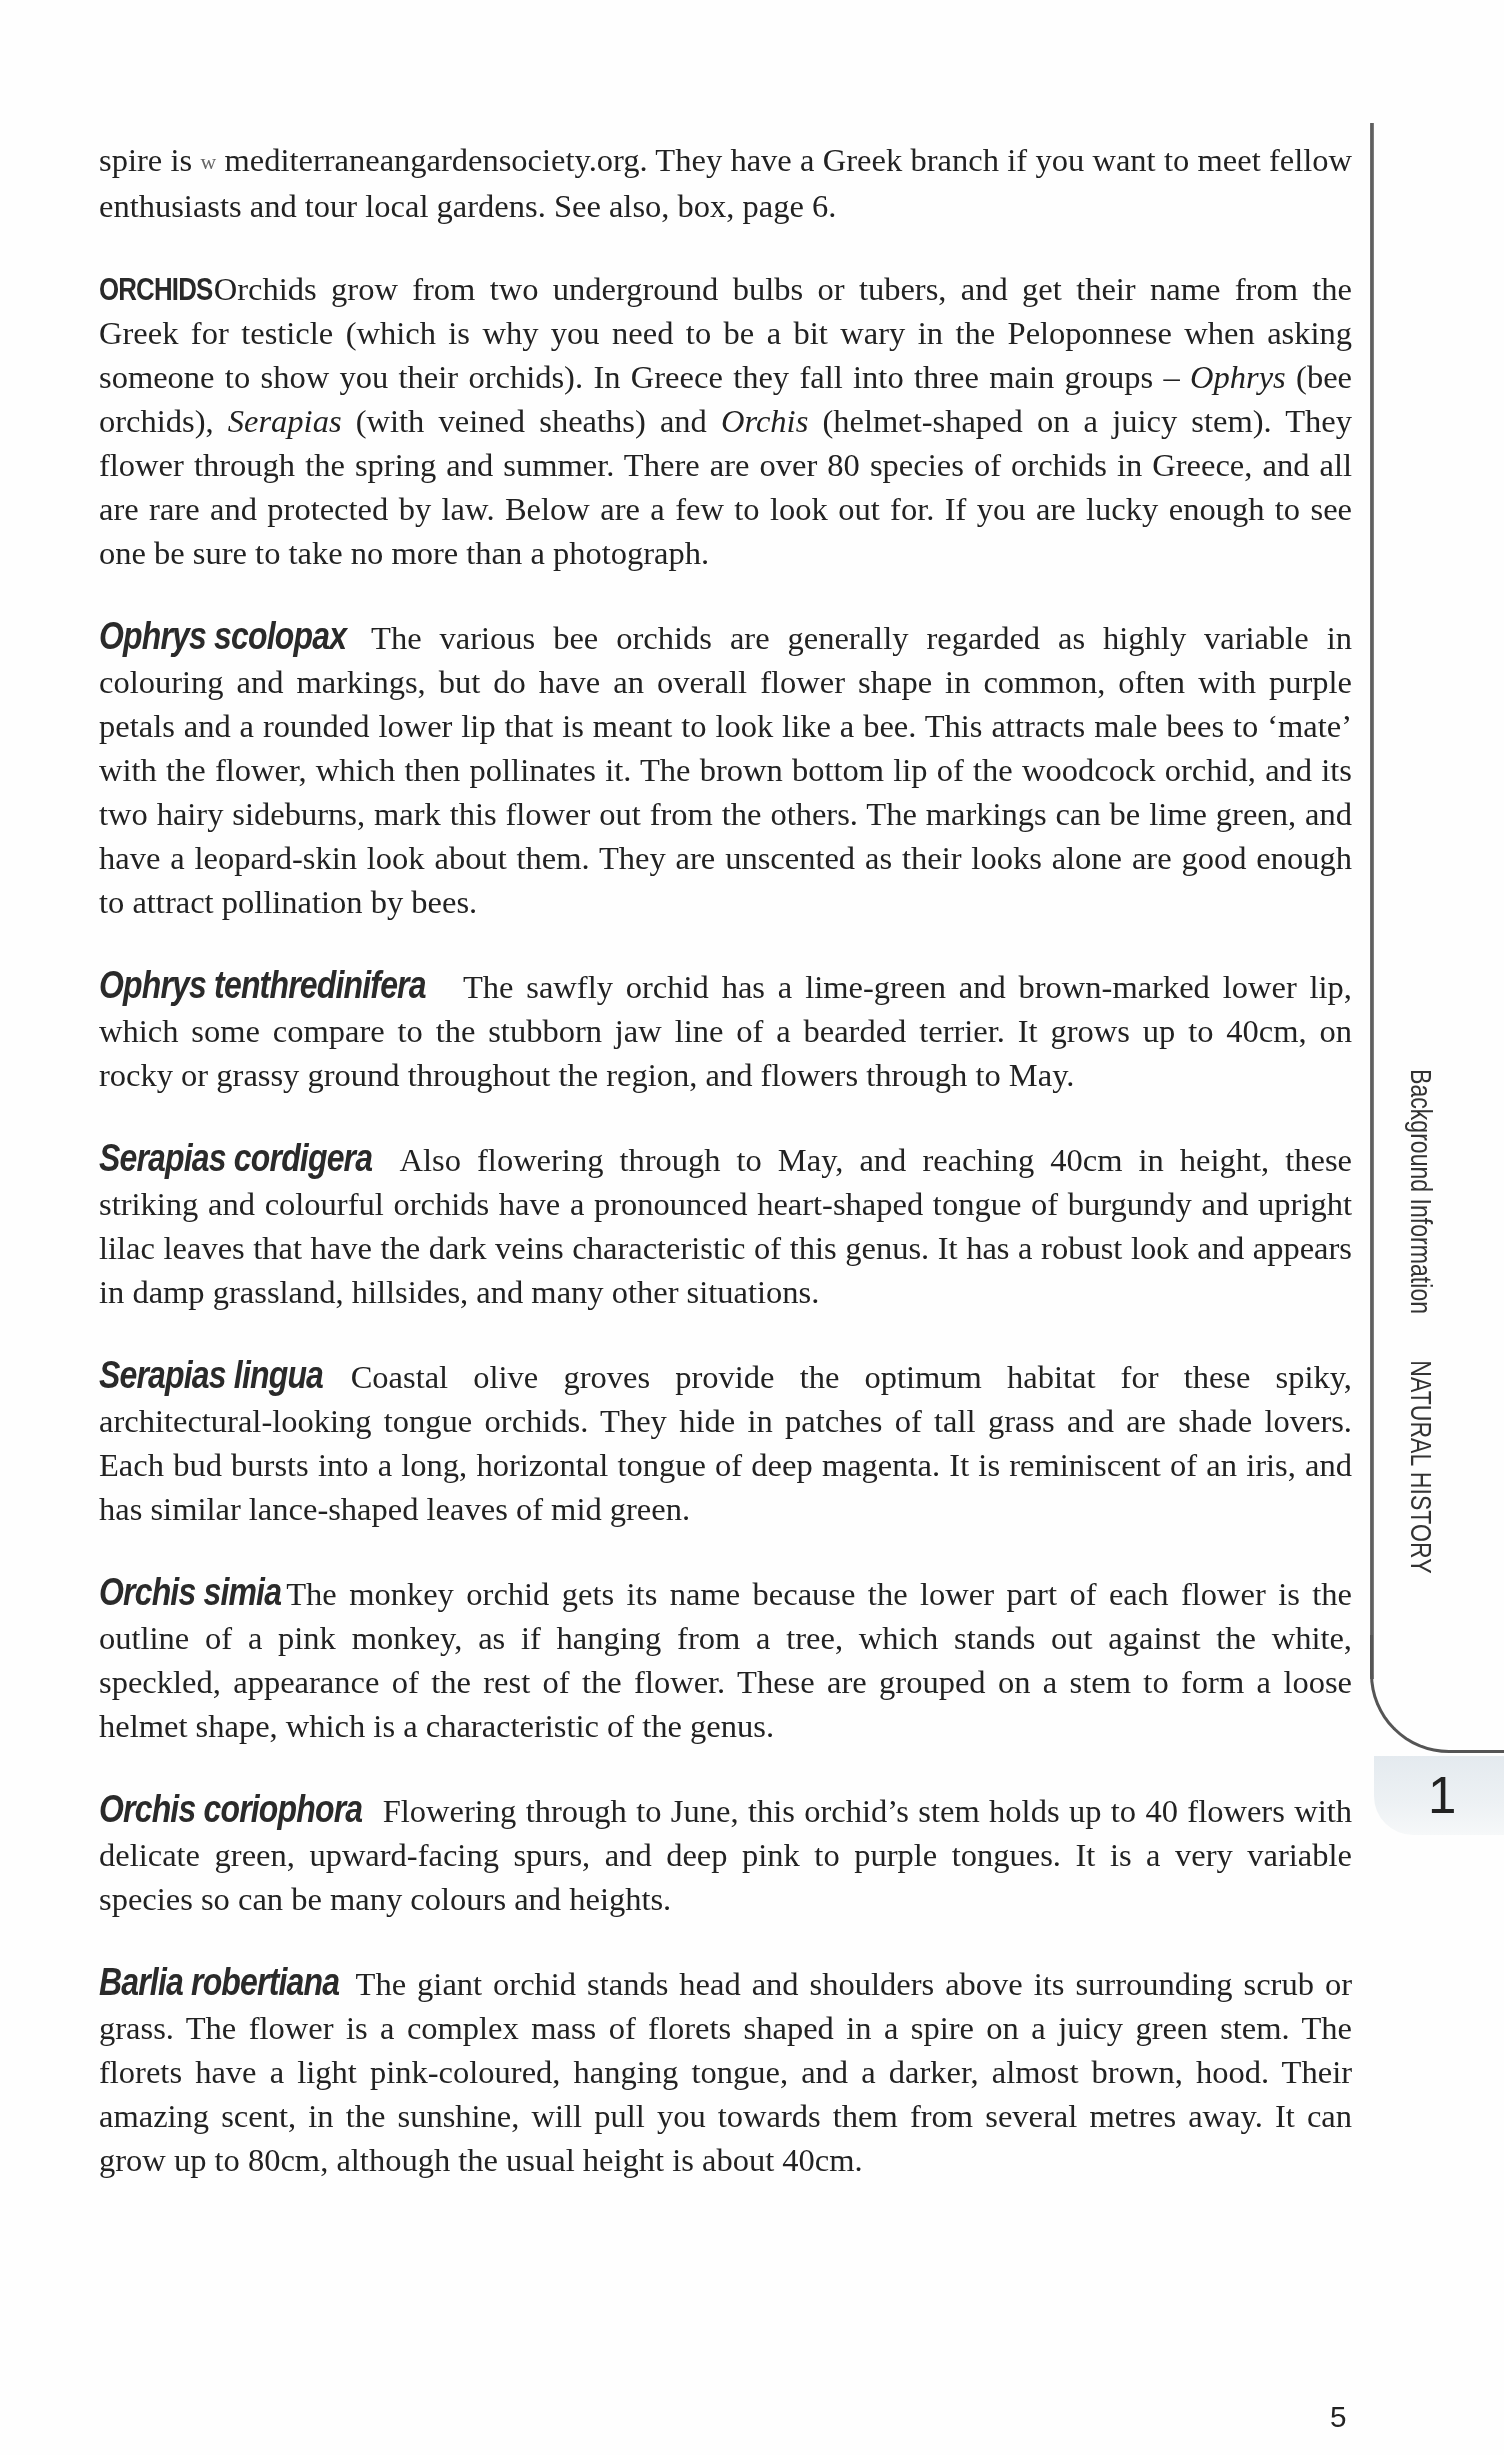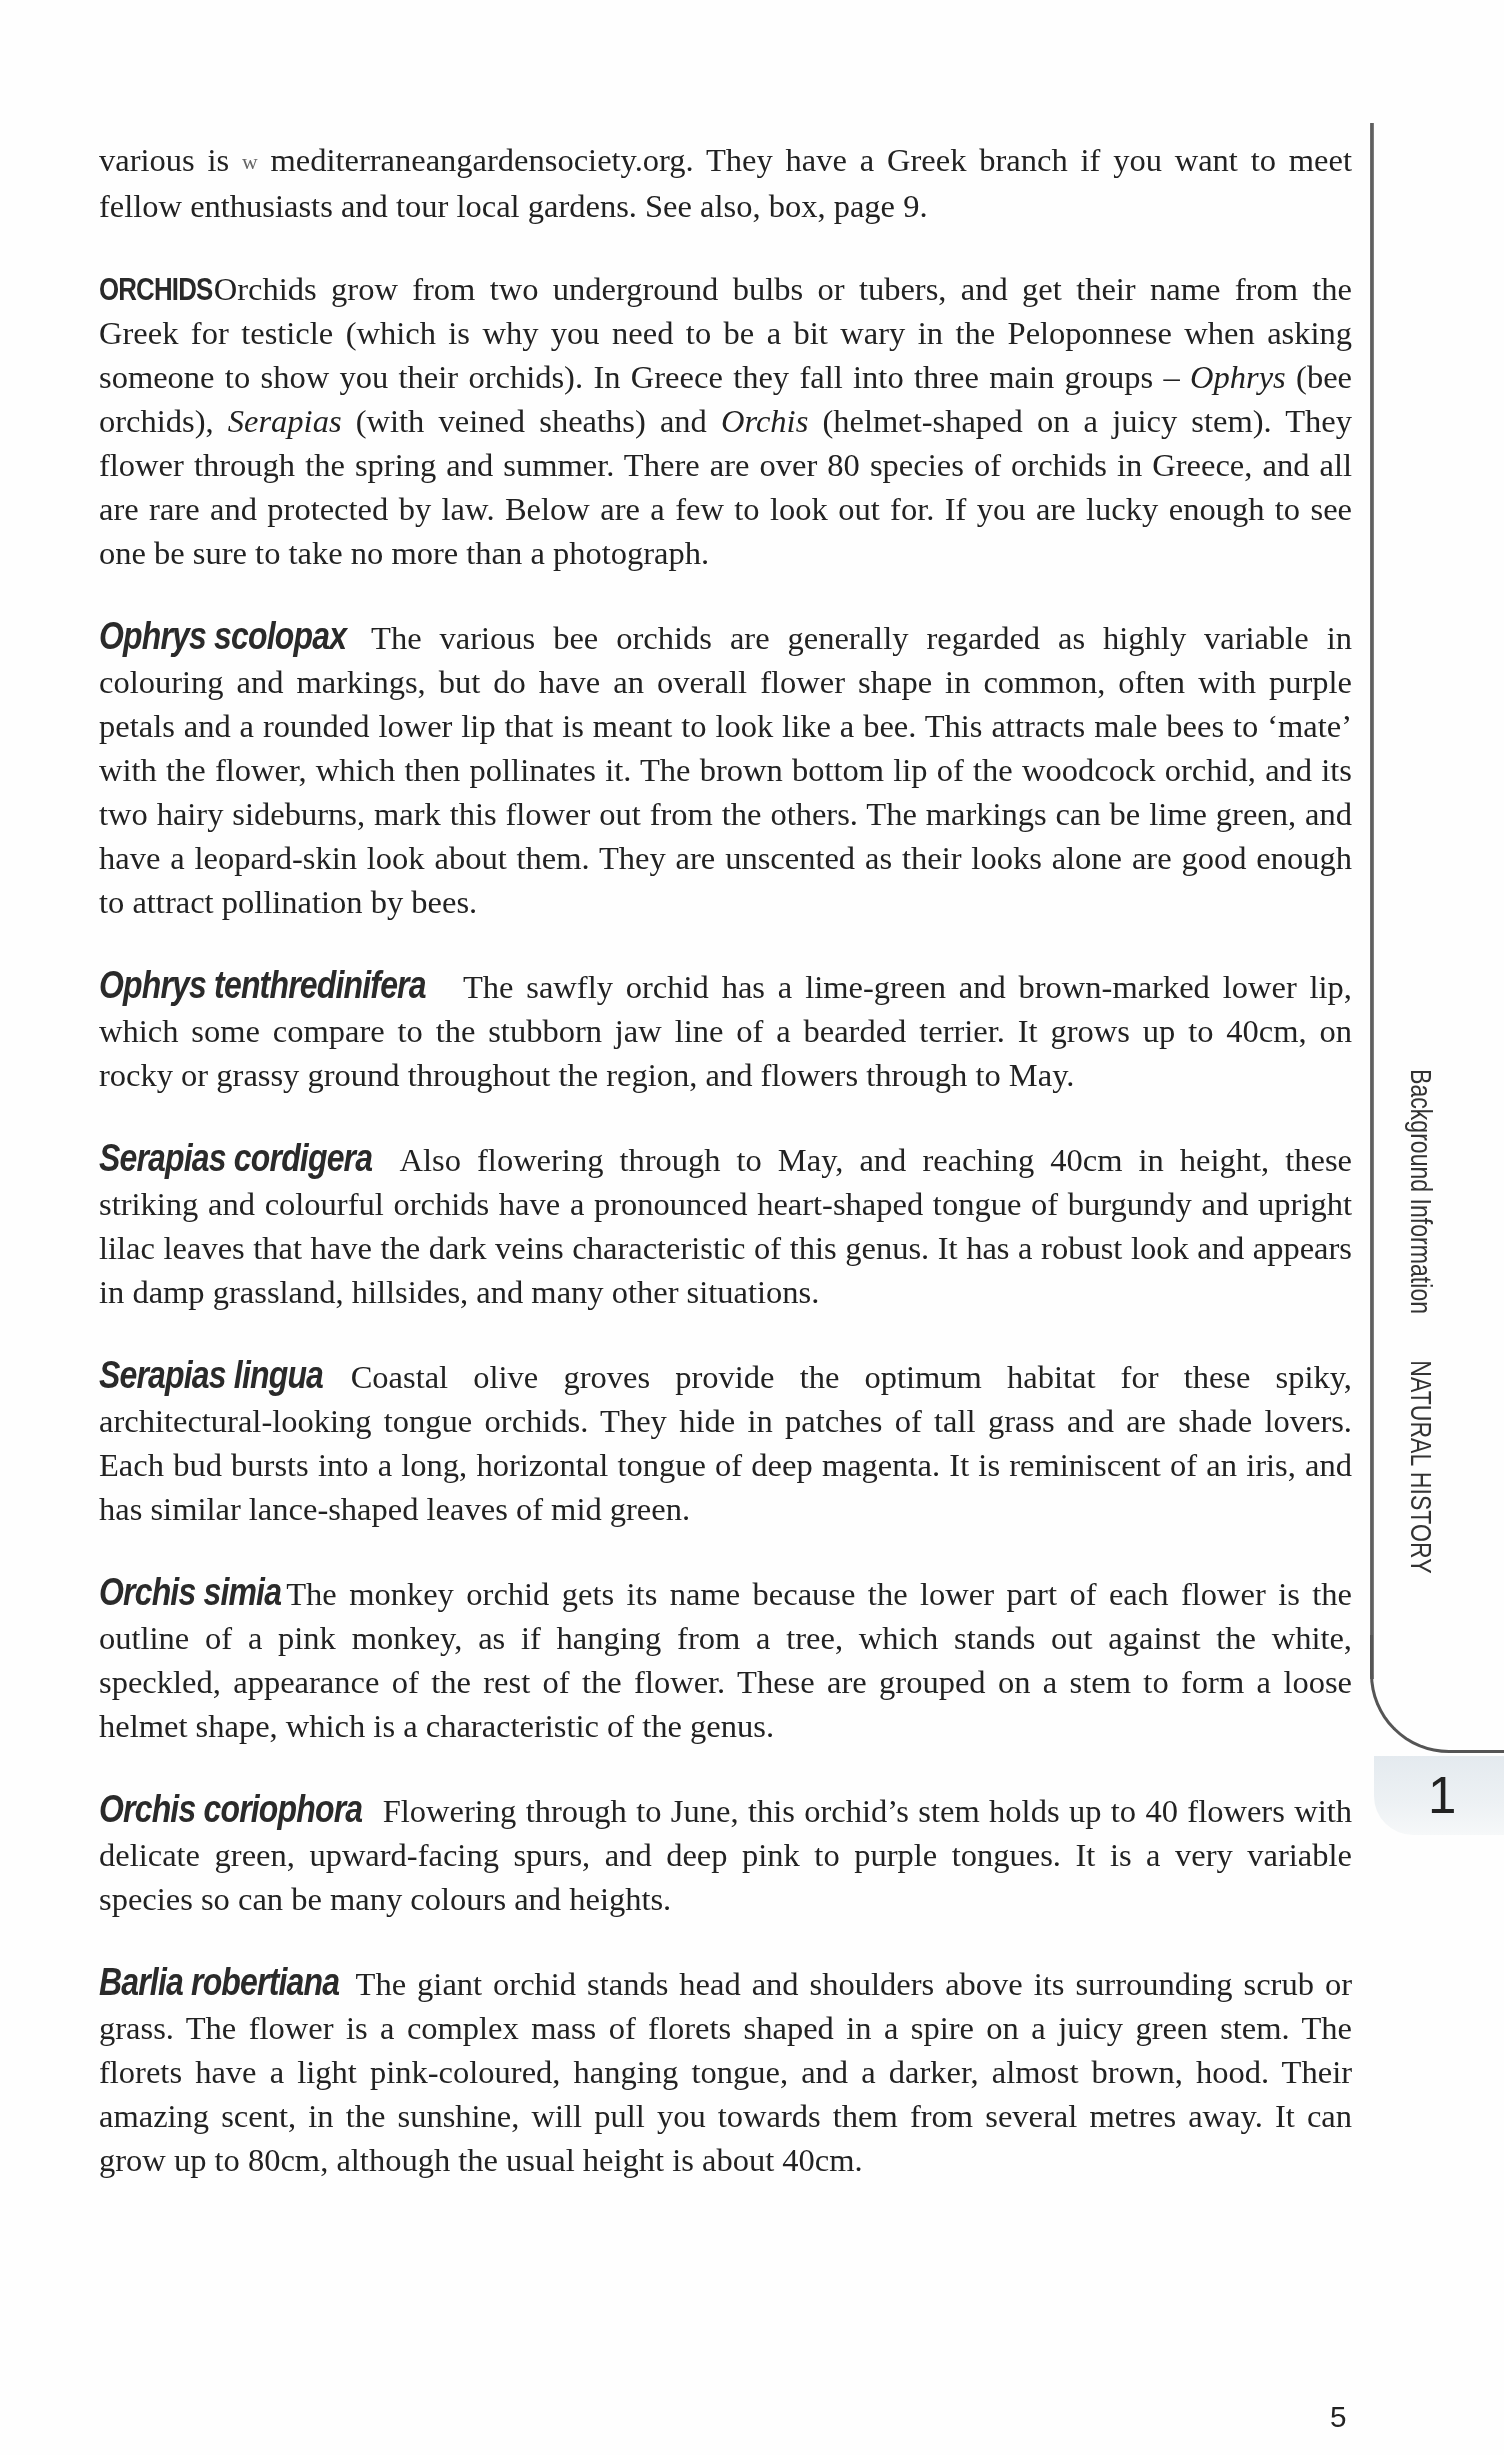--- a/index.html
+++ b/index.html
@@ -62,21 +62,21 @@
   }
 </style>
 </head>
 <body>
 
 <div class="page">
 
   <div class="col">
 
     <p class="para">
-      <span>various is </span><span class="url-glyph">w</span><span> mediterraneangardensociety.org. They have a Greek branch if you want to meet fellow enthusiasts and tour local gardens. See also, box, page 9.</span>
+      <span>spire is </span><span class="url-glyph">w</span><span> mediterraneangardensociety.org. They have a Greek branch if you want to meet fellow enthusiasts and tour local gardens. See also, box, page 6.</span>
     </p>
 
     <div class="gap"></div>
 
     <p class="para">
       <span class="head upright">ORCHIDS</span>
       <span> Orchids grow from two underground bulbs or tubers, and get their name from the Greek for testicle (which is why you need to be a bit wary in the Peloponnese when asking someone to show you their orchids). In Greece they fall into three main groups – </span><em>Ophrys</em><span> (bee orchids), </span><em>Serapias</em><span> (with veined sheaths) and </span><em>Orchis</em><span> (helmet-shaped on a juicy stem). They flower through the spring and summer. There are over 80 species of orchids in Greece, and all are rare and protected by law. Below are a few to look out for. If you are lucky enough to see one be sure to take no more than a photograph.</span>
     </p>
 
     <div class="gap"></div>

